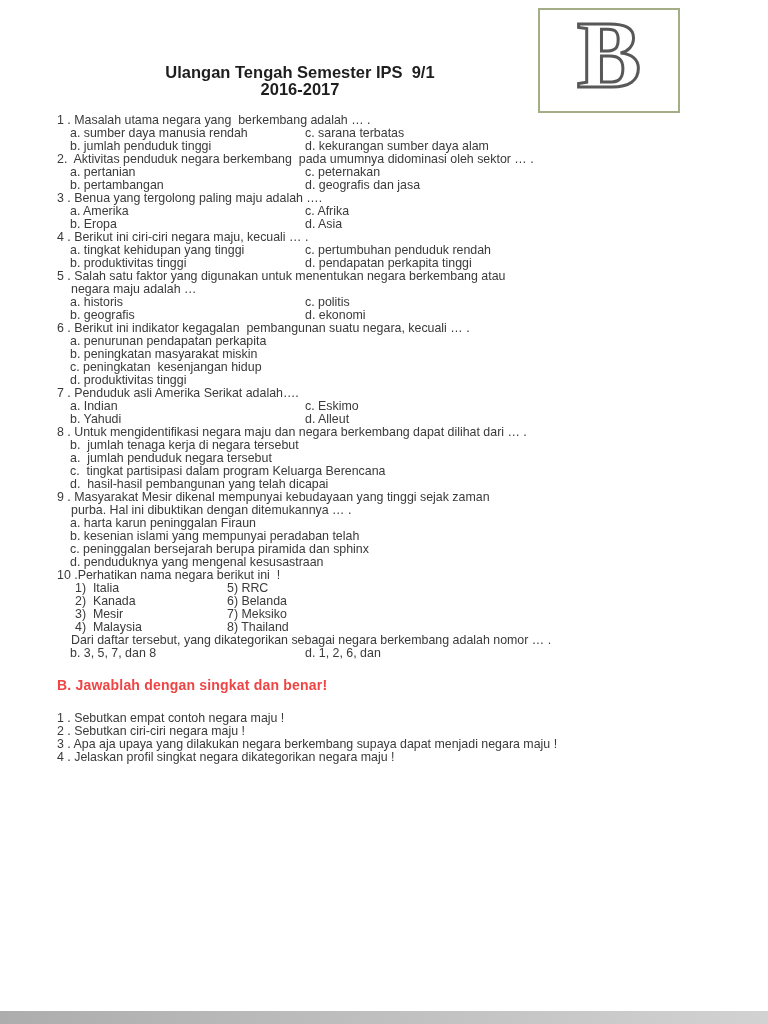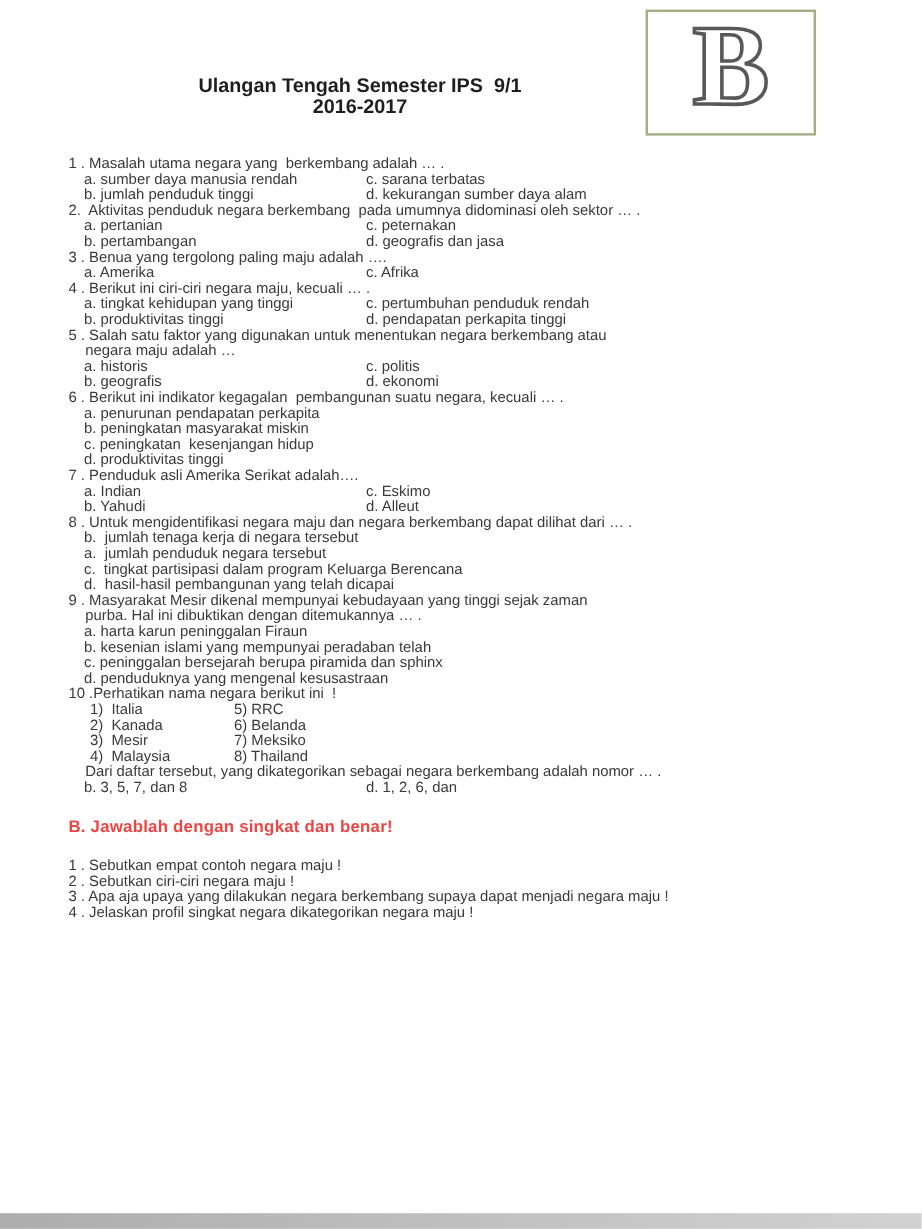--- a/index.html
+++ b/index.html
@@ -48,31 +48,31 @@
     line-height: 13px;
   }
   .title-block {
     text-align: center;
     font-weight: bold;
     color: #1e1e1e;
     font-size: 16.5px;
     line-height: 17px;
     width: 486px; 
   }
-  .questions { margin-top: 32px; }
+  .questions { margin-top: 16px; }
 
   .q-line1 { text-indent: -14px; padding-left: 14px; }
   .q-line2 { padding-left: 14px; }
 
   .opt-row { display: flex; padding-left: 13px; }
   .opt-a { flex: 0 0 235px; }
   .opt-b { flex: 1 1 auto; }
   .opt-single { padding-left: 13px; }
 
-  .pair-row { display: flex; padding-left: 18px; }
+  .pair-row { display: flex; padding-left: 18px; gap: 32px; }
   .pair-a { flex: 0 0 120px; }
   .pair-b { flex: 1 1 auto; }
 
   .section-b-heading {
     margin-top: 17px;
     font-size: 14px;
     line-height: 16px;
     font-weight: bold;
     color: #ef4444;
     letter-spacing: 0.2px;
@@ -127,20 +127,24 @@
             <span class="opt-a t">b. pertambangan</span>
             <span class="opt-b t">d. geografis dan jasa</span>
           </div>
         </div>
         <div class="q">
           <div class="q-line1 t">3 . Benua yang tergolong paling maju adalah ….</div>
           <div class="opt-row">
             <span class="opt-a t">a. Amerika</span>
             <span class="opt-b t">c. Afrika</span>
           </div>
+          <div class="opt-row">
+            <span class="opt-a t">b. Eropa</span>
+            <span class="opt-b t">d. Asia</span>
+          </div>
         </div>
         <div class="q">
           <div class="q-line1 t">4 . Berikut ini ciri-ciri negara maju, kecuali … .</div>
           <div class="opt-row">
             <span class="opt-a t">a. tingkat kehidupan yang tinggi</span>
             <span class="opt-b t">c. pertumbuhan penduduk rendah</span>
           </div>
           <div class="opt-row">
             <span class="opt-a t">b. produktivitas tinggi</span>
             <span class="opt-b t">d. pendapatan perkapita tinggi</span>

